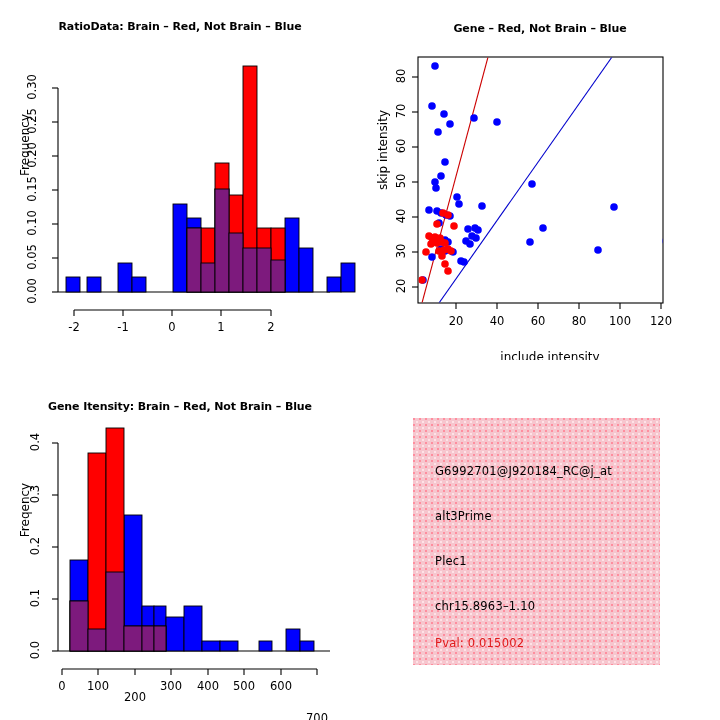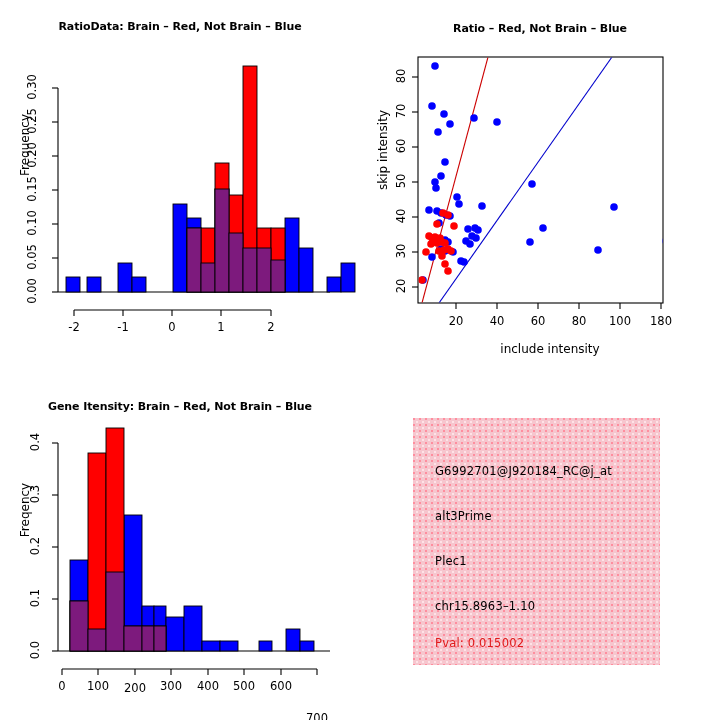--- a/index.html
+++ b/index.html
@@ -166,25 +166,25 @@
     <div class="tick-text rot" style="left:12px; top:80px;  width:40px;">0.30</div>
 
     <div class="tick-text" style="left:59px;  top:320px; width:30px;">-2</div>
     <div class="tick-text" style="left:108px; top:320px; width:30px;">-1</div>
     <div class="tick-text" style="left:157px; top:320px; width:30px;">0</div>
     <div class="tick-text" style="left:206px; top:320px; width:30px;">1</div>
     <div class="tick-text" style="left:256px; top:320px; width:30px;">2</div>
   </div>
 
   <div class="panel" id="panel-scatter">
-    <div class="plot-title" style="left:0; top:22px; width:360px;">Ratio – Red, Not Brain – Blue</div>
+    <div class="plot-title" style="left:0; top:22px; width:360px;">Gene – Red, Not Brain – Blue</div>
 
     <div class="axis-label vertical" style="left:16px; top:215px; width:130px;">skip intensity</div>
 
-    <div class="axis-label" style="left:40px; top:342px; width:300px;">include intensity</div>
+    <div class="axis-label" style="left:40px; top:350px; width:300px;">include intensity</div>
 
     <svg width="360" height="360" viewBox="0 0 360 360" style="position:absolute; left:0; top:0;">
 
       <rect x="58" y="57" width="245" height="246" fill="none" stroke="#000" stroke-width="1.1"></rect>
 
       <g stroke="#000" stroke-width="1.1">
         <line x1="58" y1="287" x2="52" y2="287"></line>
         <line x1="58" y1="252" x2="52" y2="252"></line>
         <line x1="58" y1="217" x2="52" y2="217"></line>
         <line x1="58" y1="182" x2="52" y2="182"></line>
@@ -292,21 +292,21 @@
     <div class="tick-text rot" style="left:26px; top:174px; width:30px;">50</div>
     <div class="tick-text rot" style="left:26px; top:139px; width:30px;">60</div>
     <div class="tick-text rot" style="left:26px; top:104px; width:30px;">70</div>
     <div class="tick-text rot" style="left:26px; top:69px;  width:30px;">80</div>
 
     <div class="tick-text" style="left:81px;  top:314px; width:30px;">20</div>
     <div class="tick-text" style="left:122px; top:314px; width:30px;">40</div>
     <div class="tick-text" style="left:163px; top:314px; width:30px;">60</div>
     <div class="tick-text" style="left:204px; top:314px; width:30px;">80</div>
     <div class="tick-text" style="left:245px; top:314px; width:30px;">100</div>
-    <div class="tick-text" style="left:286px; top:314px; width:30px;">180</div>
+    <div class="tick-text" style="left:286px; top:314px; width:30px;">120</div>
   </div>
 
   <div class="panel" id="panel-gene-hist">
     <div class="plot-title" style="left:0; top:22px; width:360px;margin-top:18px;">Gene Itensity: Brain – Red, Not Brain – Blue</div>
 
     <div class="axis-label vertical" style="left:18px; top:210px; width:120px;">Freqency</div>
 
 
     <svg width="360" height="360" viewBox="0 0 360 360" style="position:absolute; left:0; top:0;">
 
@@ -368,21 +368,21 @@
     </svg>
 
     <div class="tick-text rot" style="left:20px; top:283px; width:30px;">0.0</div>
     <div class="tick-text rot" style="left:20px; top:231px; width:30px;">0.1</div>
     <div class="tick-text rot" style="left:20px; top:179px; width:30px;">0.2</div>
     <div class="tick-text rot" style="left:20px; top:127px; width:30px;">0.3</div>
     <div class="tick-text rot" style="left:20px; top:75px;  width:30px;">0.4</div>
 
     <div class="tick-text" style="left:47px;  top:319px; width:30px;">0</div>
     <div class="tick-text" style="left:83px;  top:319px; width:30px;">100</div>
-    <div class="tick-text" style="left:120px; top:321px; width:30px;">200</div>
+    <div class="tick-text" style="left:120px; top:330px; width:30px;">200</div>
     <div class="tick-text" style="left:156px; top:319px; width:30px;">300</div>
     <div class="tick-text" style="left:193px; top:319px; width:30px;text-align:center;">400</div>
     <div class="tick-text" style="left:229px; top:319px; width:30px;">500</div>
     <div class="tick-text" style="left:266px; top:319px; width:30px;">600</div>
     <div class="tick-text" style="left:302px; top:319px; width:30px;margin-top:32px;">700</div>
   </div>
 
   <div class="panel" id="panel-info">
     <div class="info-box">
       <div class="info-line" style="top:46px;">G6992701@J920184_RC@j_at</div>

